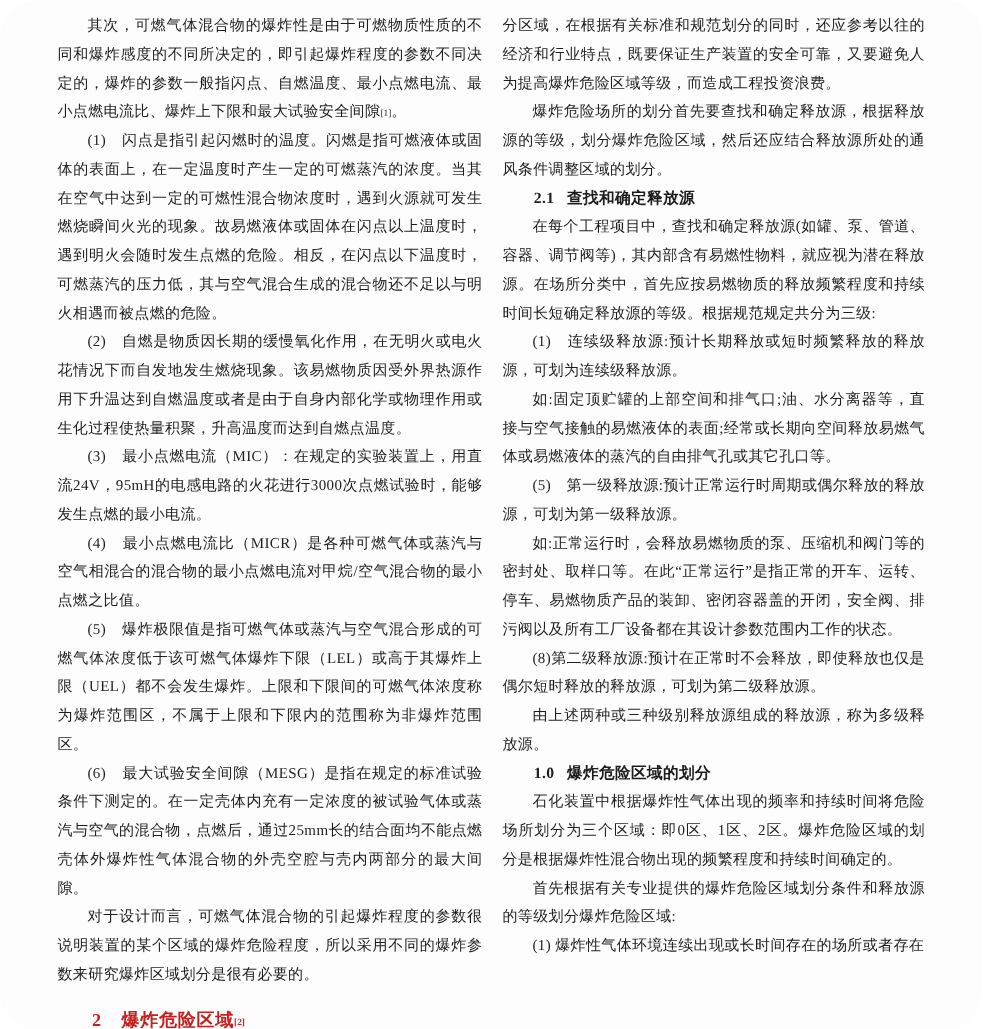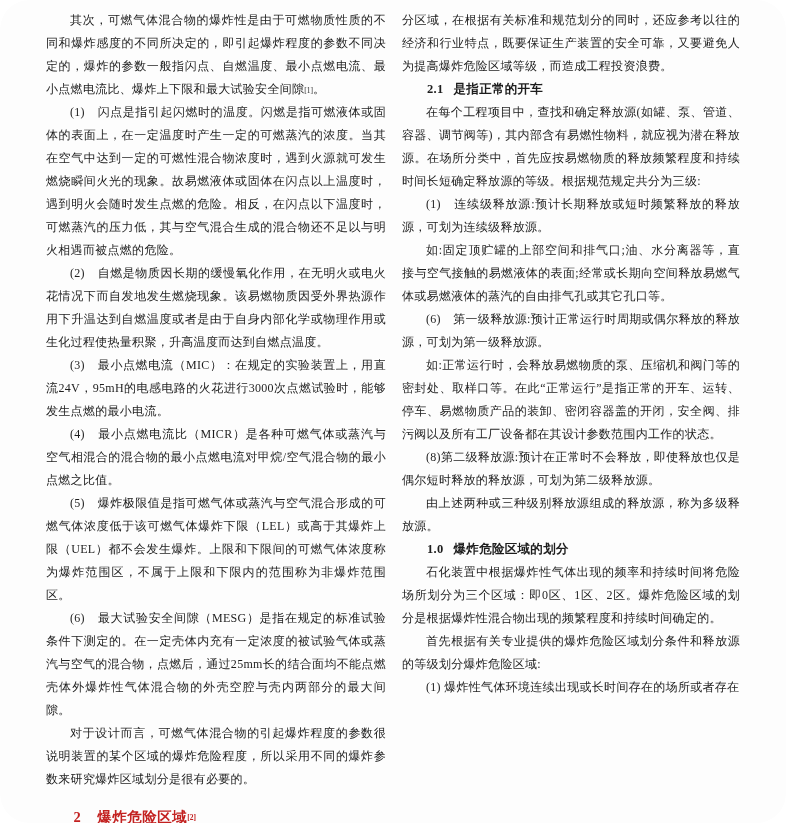--- a/index.html
+++ b/index.html
@@ -65,25 +65,26 @@
       <p class="para"><span>(2)　自燃是物质因长期的缓慢氧化作用，在无明火或电火花情况下而自发地发生燃烧现象。该易燃物质因受外界热源作用下升温达到自燃温度或者是由于自身内部化学或物理作用或生化过程使热量积聚，升高温度而达到自燃点温度。</span></p>
       <p class="para"><span>(3)　最小点燃电流（MIC）：在规定的实验装置上，用直流24V，95mH的电感电路的火花进行3000次点燃试验时，能够发生点燃的最小电流。</span></p>
       <p class="para"><span>(4)　最小点燃电流比（MICR）是各种可燃气体或蒸汽与空气相混合的混合物的最小点燃电流对甲烷/空气混合物的最小点燃之比值。</span></p>
       <p class="para"><span>(5)　爆炸极限值是指可燃气体或蒸汽与空气混合形成的可燃气体浓度低于该可燃气体爆炸下限（LEL）或高于其爆炸上限（UEL）都不会发生爆炸。上限和下限间的可燃气体浓度称为爆炸范围区，不属于上限和下限内的范围称为非爆炸范围区。</span></p>
       <p class="para"><span>(6)　最大试验安全间隙（MESG）是指在规定的标准试验条件下测定的。在一定壳体内充有一定浓度的被试验气体或蒸汽与空气的混合物，点燃后，通过25mm长的结合面均不能点燃壳体外爆炸性气体混合物的外壳空腔与壳内两部分的最大间隙。</span></p>
       <p class="para"><span>对于设计而言，可燃气体混合物的引起爆炸程度的参数很说明装置的某个区域的爆炸危险程度，所以采用不同的爆炸参数来研究爆炸区域划分是很有必要的。</span></p>
       <div class="h1"><span class="hnum">2</span><span>爆炸危险区域</span><sup>[2]</sup></div>
     </div>
   <div class="col col-right">
       <p class="para noindent"><span>分区域，在根据有关标准和规范划分的同时，还应参考以往的经济和行业特点，既要保证生产装置的安全可靠，又要避免人为提高爆炸危险区域等级，而造成工程投资浪费。</span></p>
-      <div class="h2"><span class="hnum">2.1</span><span>是指正常的开车</span></div>
+      <p class="para"><span>爆炸危险场所的划分首先要查找和确定释放源，根据释放源的等级，划分爆炸危险区域，然后还应结合释放源所处的通风条件调整区域的划分。</span></p>
+      <div class="h2"><span class="hnum">2.1</span><span>查找和确定释放源</span></div>
       <p class="para"><span>在每个工程项目中，查找和确定释放源(如罐、泵、管道、容器、调节阀等)，其内部含有易燃性物料，就应视为潜在释放源。在场所分类中，首先应按易燃物质的释放频繁程度和持续时间长短确定释放源的等级。根据规范规定共分为三级:</span></p>
       <p class="para"><span>(1)　连续级释放源:预计长期释放或短时频繁释放的释放源，可划为连续级释放源。</span></p>
       <p class="para"><span>如:固定顶贮罐的上部空间和排气口;油、水分离器等，直接与空气接触的易燃液体的表面;经常或长期向空间释放易燃气体或易燃液体的蒸汽的自由排气孔或其它孔口等。</span></p>
-      <p class="para"><span>(6)　第一级释放源:预计正常运行时周期或偶尔释放的释放源，可划为第一级释放源。</span></p>
+      <p class="para"><span>(5)　第一级释放源:预计正常运行时周期或偶尔释放的释放源，可划为第一级释放源。</span></p>
       <p class="para"><span>如:正常运行时，会释放易燃物质的泵、压缩机和阀门等的密封处、取样口等。在此“正常运行”是指正常的开车、运转、停车、易燃物质产品的装卸、密闭容器盖的开闭，安全阀、排污阀以及所有工厂设备都在其设计参数范围内工作的状态。</span></p>
       <p class="para"><span>(8)第二级释放源:预计在正常时不会释放，即使释放也仅是偶尔短时释放的释放源，可划为第二级释放源。</span></p>
       <p class="para"><span>由上述两种或三种级别释放源组成的释放源，称为多级释放源。</span></p>
       <div class="h2"><span class="hnum">1.0</span><span>爆炸危险区域的划分</span></div>
       <p class="para"><span>石化装置中根据爆炸性气体出现的频率和持续时间将危险场所划分为三个区域：即0区、1区、2区。爆炸危险区域的划分是根据爆炸性混合物出现的频繁程度和持续时间确定的。</span></p>
       <p class="para"><span>首先根据有关专业提供的爆炸危险区域划分条件和释放源的等级划分爆炸危险区域:</span></p>
       <p class="para"><span>(1) 爆炸性气体环境连续出现或长时间存在的场所或者存在</span></p>
     </div>
 </div>
 

